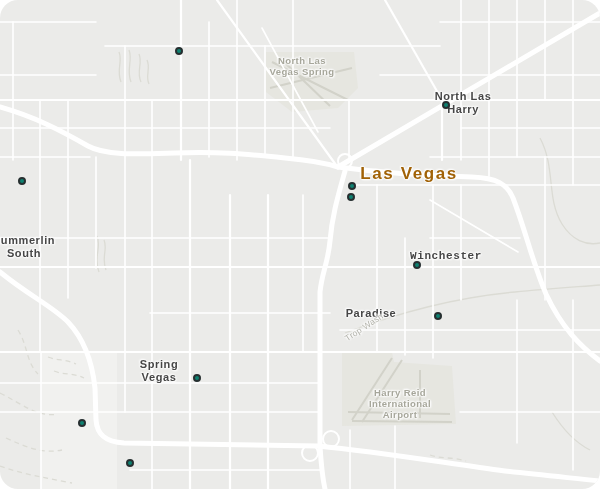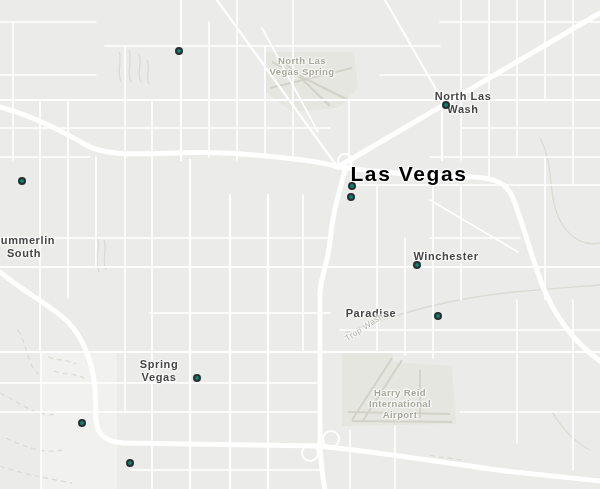--- a/index.html
+++ b/index.html
@@ -2,32 +2,33 @@
 <html><head>
 <meta charset="utf-8">
 <style>
   html,body{margin:0;padding:0;}
   body{font-family:"Liberation Sans", sans-serif;}
   #map{
     position:relative;
     width:600px;height:489px;
     background:#ebebe9;
     overflow:hidden;
+    border-radius:18px;
   }
   #roads-svg{position:absolute;left:0;top:0;}
   .map-label{
     position:absolute;
     transform:translate(-50%,-50%);
     text-align:center;
     white-space:nowrap;
     pointer-events:none;
     text-shadow:0 0 2px #fff,0 0 2px #fff,0 0 3px #fff,1px 1px 2px #fff,-1px -1px 2px #fff;
   }
   .map-label.city{
-    font-size:21px;font-weight:600;color:#000000;letter-spacing:1.6px;
+    font-size:17px;font-weight:600;color:#a16207;letter-spacing:1.6px;
   }
   .map-label.suburb{
     font-size:11px;font-weight:600;color:#464646;letter-spacing:.6px;line-height:12.5px;
   }
   .map-label.airport{
     font-size:9.5px;font-weight:600;color:#a6a69a;letter-spacing:.4px;line-height:11px;
   }
   .map-label.wash{
     font-size:8.5px;font-weight:400;color:#b2b2aa;letter-spacing:.3px;
   }
@@ -149,30 +150,30 @@
     </g>
   </svg>
 
   <div id="label-layer">
       <div class="map-label airport" style="left: 302px; top: 66px;">
         <div>North Las</div>
         <div>Vegas Spring</div>
       </div>
       <div class="map-label suburb" style="left: 463px; top: 102px;">
         <div>North Las</div>
-        <div>Wash</div>
+        <div>Harry</div>
       </div>
       <div class="map-label city" style="left: 409px; top: 174px;">
         <div>Las Vegas</div>
       </div>
       <div class="map-label suburb" style="left: 24px; top: 246px;">
         <div>Summerlin</div>
         <div>South</div>
       </div>
-      <div class="map-label suburb" style="left: 446px; top: 256px;">
+      <div class="map-label suburb" style="left: 446px; top: 256px; font-family: Liberation Mono, monospace;">
         <div>Winchester</div>
       </div>
       <div class="map-label suburb" style="left: 371px; top: 313px; text-align: right;">
         <div>Paradise</div>
       </div>
       <div class="map-label wash" style="left: 364px; top: 327px; transform: translate(-50%, -50%) rotate(-33deg);">
         <div>Trop Wash</div>
       </div>
       <div class="map-label suburb" style="left: 159px; top: 370px; text-align: center;">
         <div>Spring</div>

